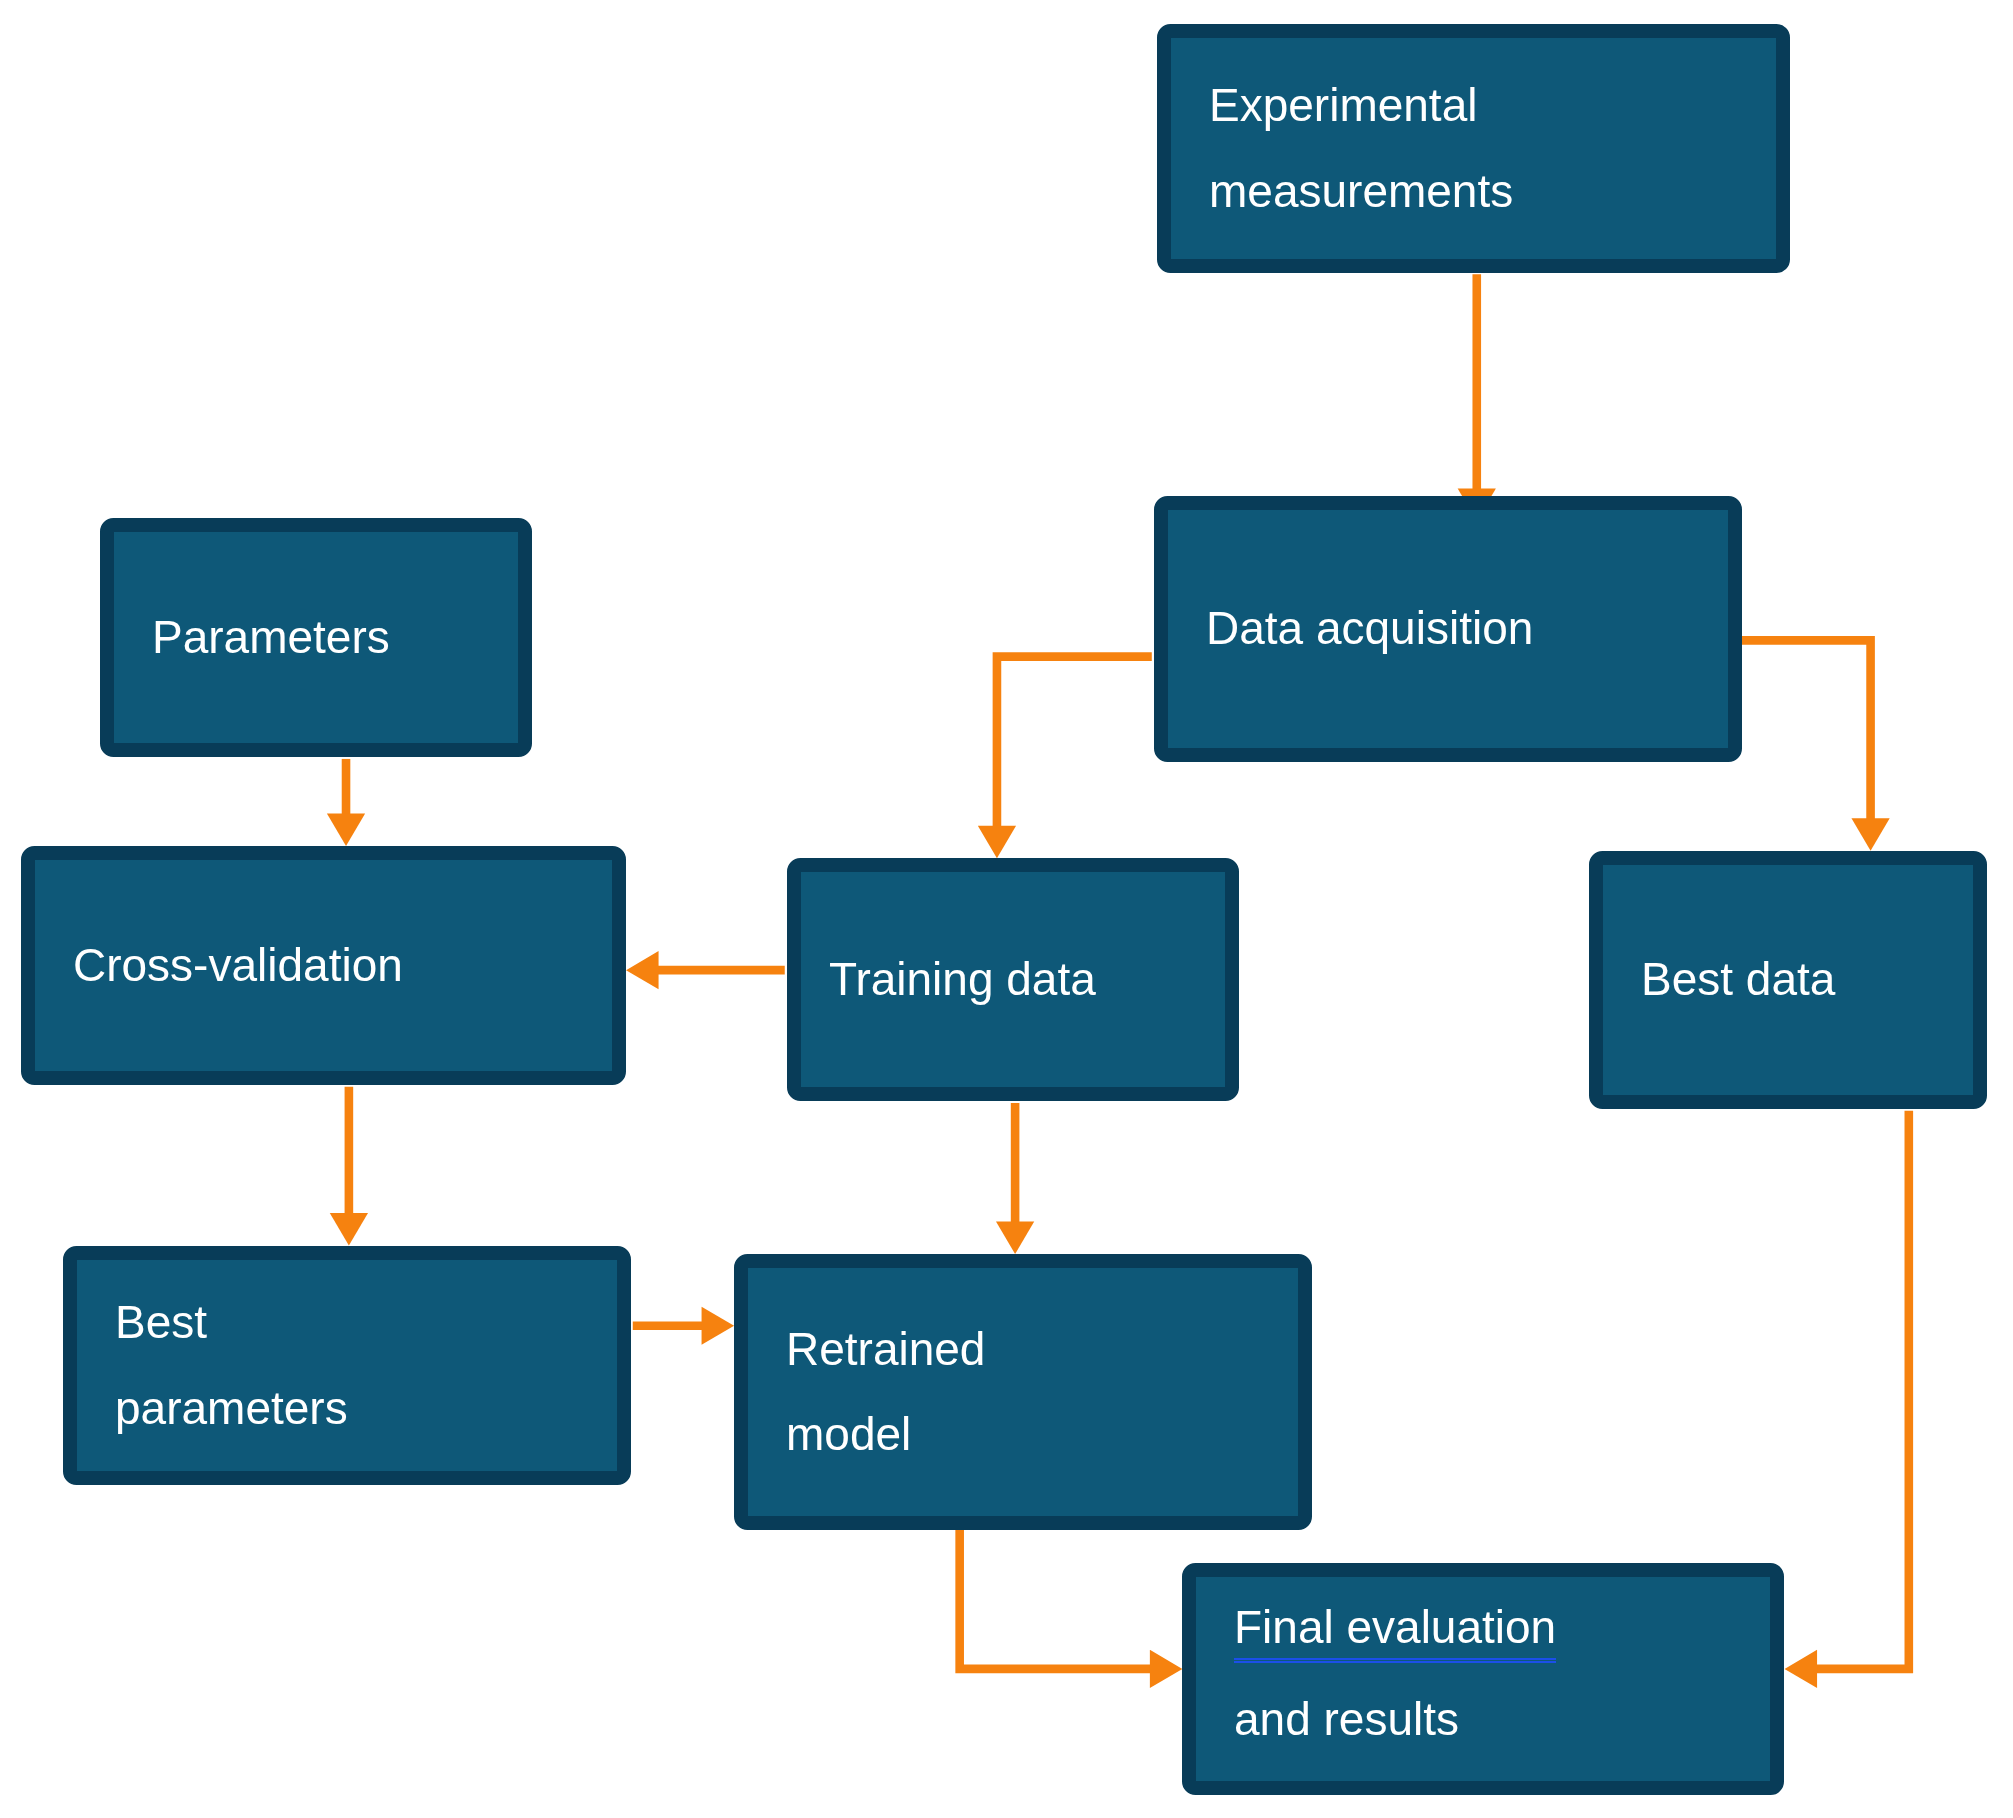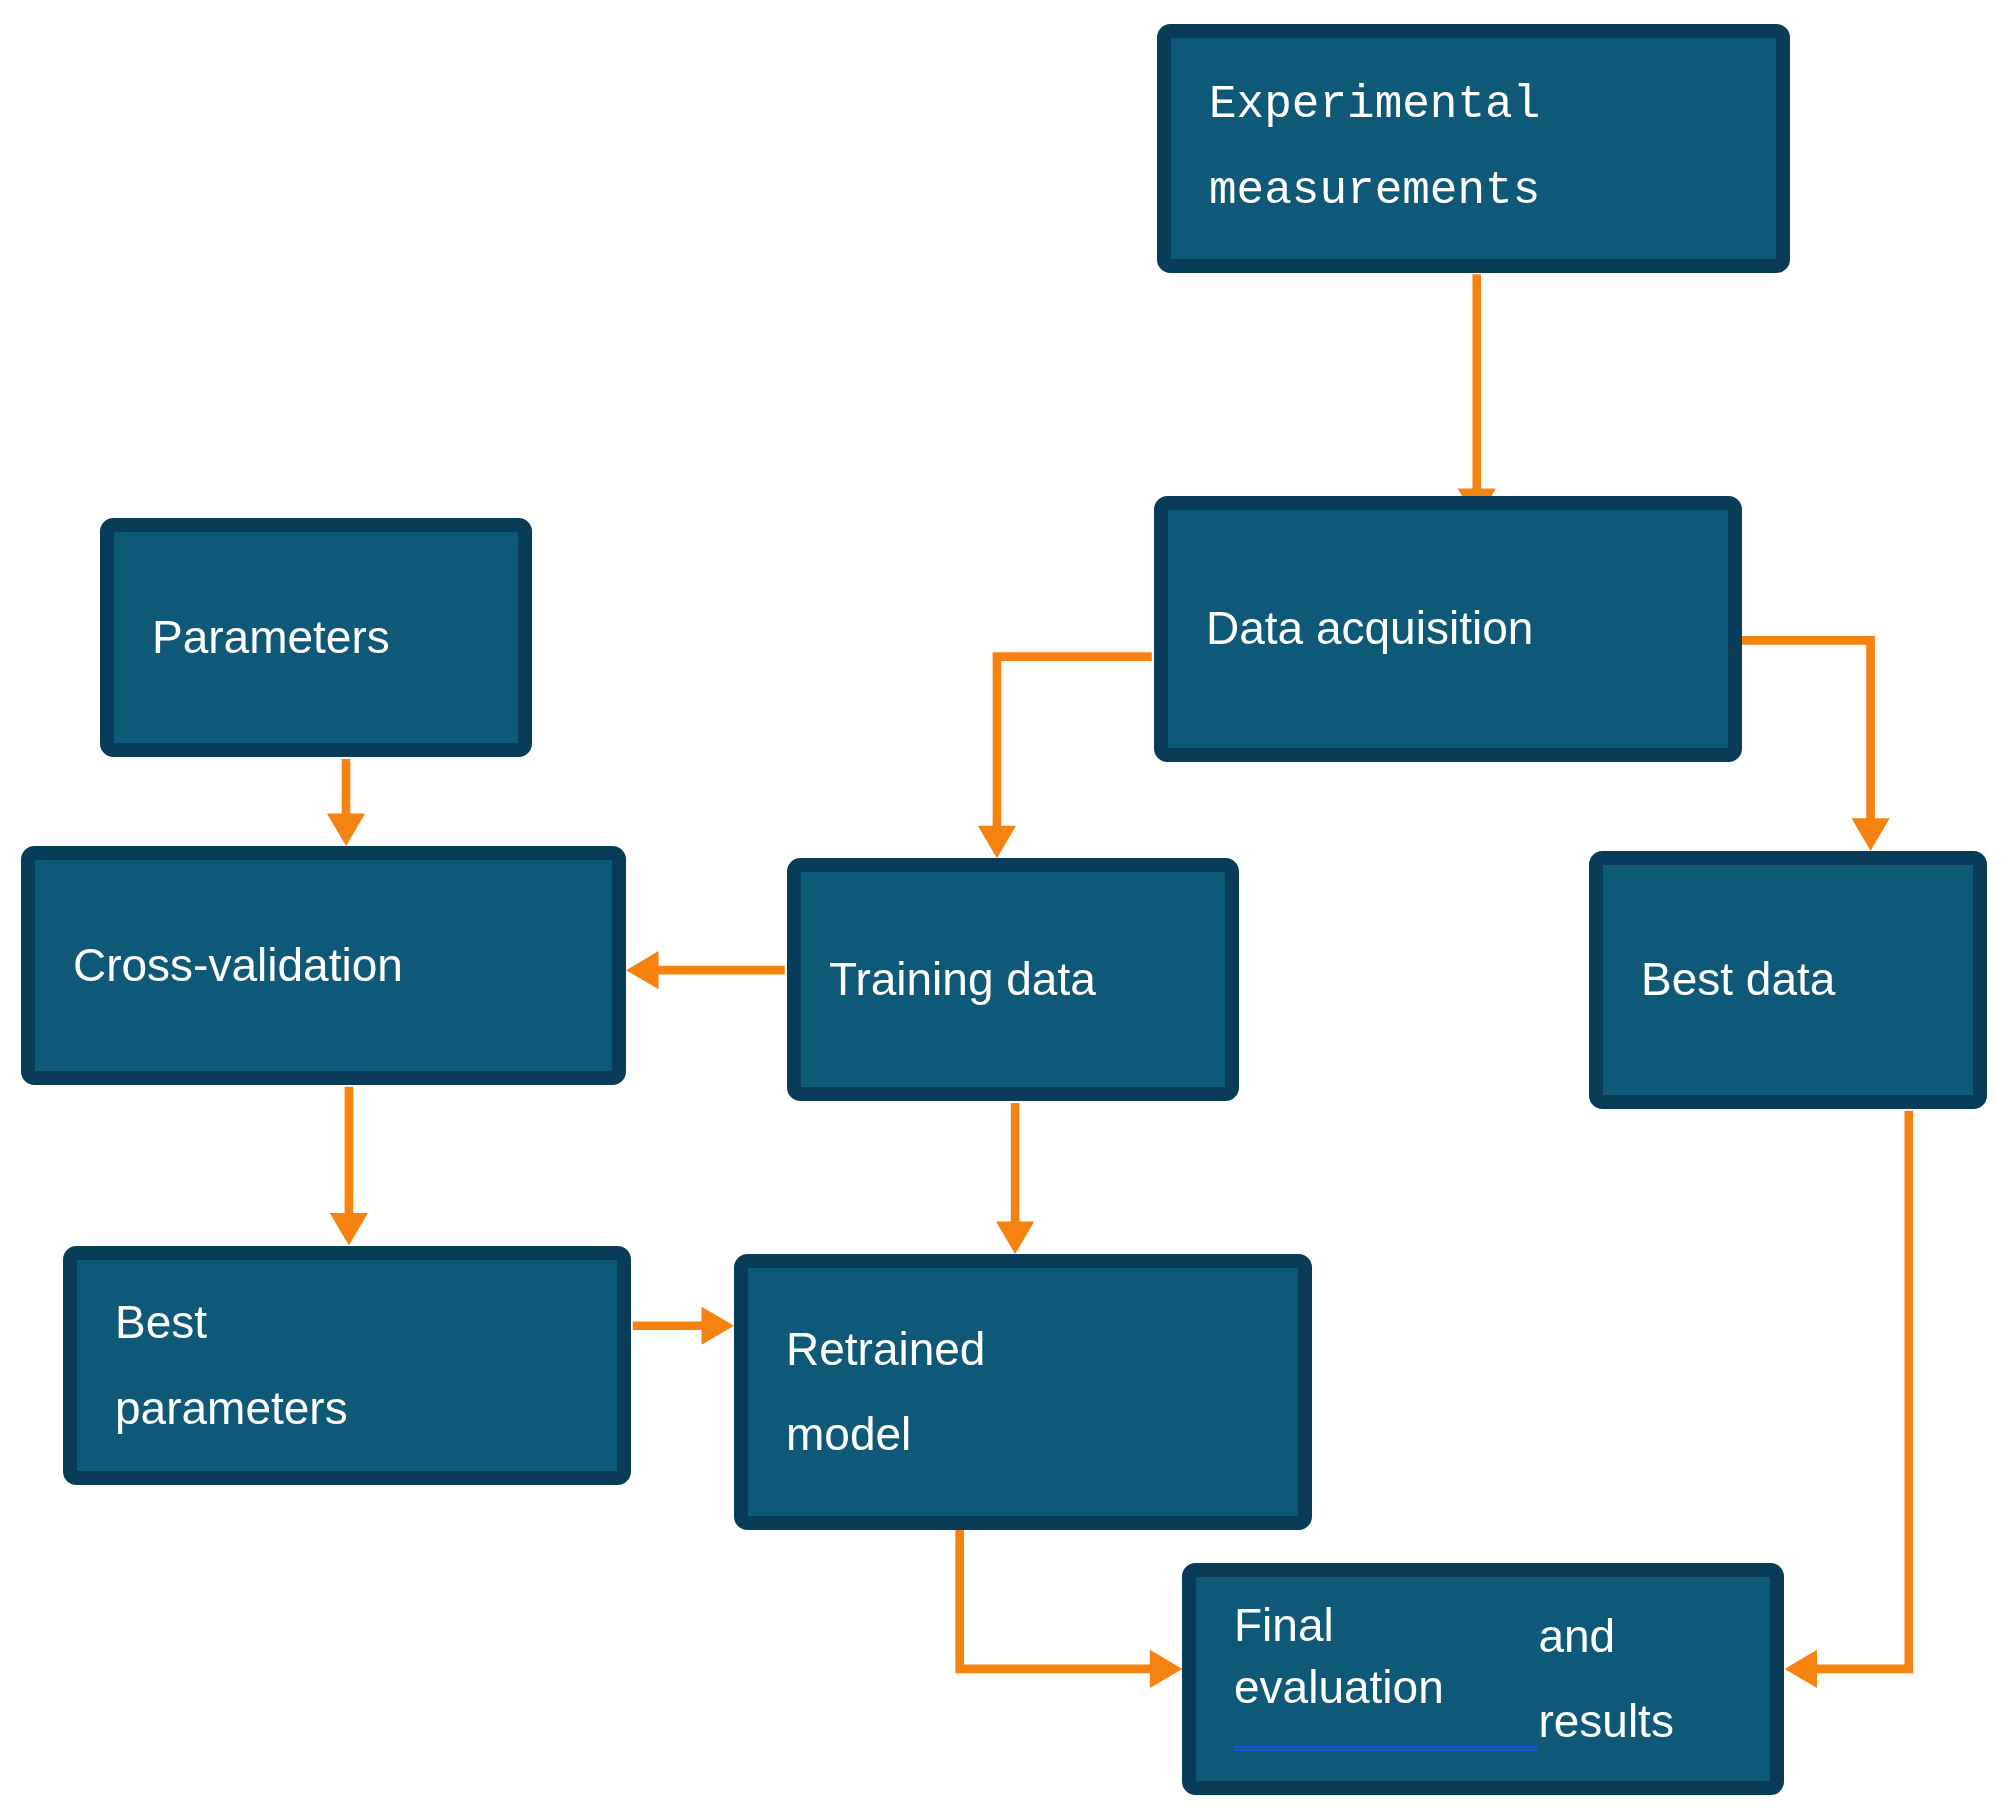--- a/index.html
+++ b/index.html
@@ -34,36 +34,36 @@
     border-radius: 13.4px;
     display: flex;
     align-items: center;
     color: var(--text);
     font-size: 46px;
     line-height: 1.85;
     padding-left: 38px;
     padding-right: 19px;
   }
   .node-label { white-space: pre-line; }
-  #node-experimental   { left: 1157px; top: 24px;   width: 633px; height: 249px; font-family: Liberation Mono, monospace; }
+  #node-experimental   { left: 1157px; top: 24px;   width: 633px; height: 249px; }
   #node-data-acq       { left: 1154px; top: 496px;  width: 588px; height: 266px; }
   #node-parameters     { left: 100px;  top: 518px;  width: 432px; height: 239px; }
   #node-cross-val      { left: 21px;   top: 846px;  width: 605px; height: 239px; }
   #node-training       { left: 787px;  top: 858px;  width: 452px; height: 243px; padding-left: 28px; }
   #node-test           { left: 1589px; top: 851px;  width: 398px; height: 258px; }
   #node-best-params    { left: 63px;   top: 1246px; width: 568px; height: 239px; }
   #node-retrained      { left: 734px;  top: 1254px; width: 578px; height: 276px; }
   #node-final          { left: 1182px; top: 1563px; width: 602px; height: 232px; }
   .underlined {
     display: inline-block;
     border-bottom: 5.7px double var(--underline);
     line-height: 1.35;
     margin-bottom: 13.4px;
   }
-  .final-lines { display: flex; flex-direction: row; }
+  .final-lines { display: flex; flex-direction: column; }
   svg polyline { fill: none; stroke: var(--arrow); stroke-width: 9; }
   svg polygon  { fill: var(--arrow); stroke: none; }
 </style>
 </head>
 <body>
 
 <div class="canvas">
 
   <svg class="arrow-layer" viewBox="0 0 2106 1902" xmlns="http://www.w3.org/2000/svg">
 

